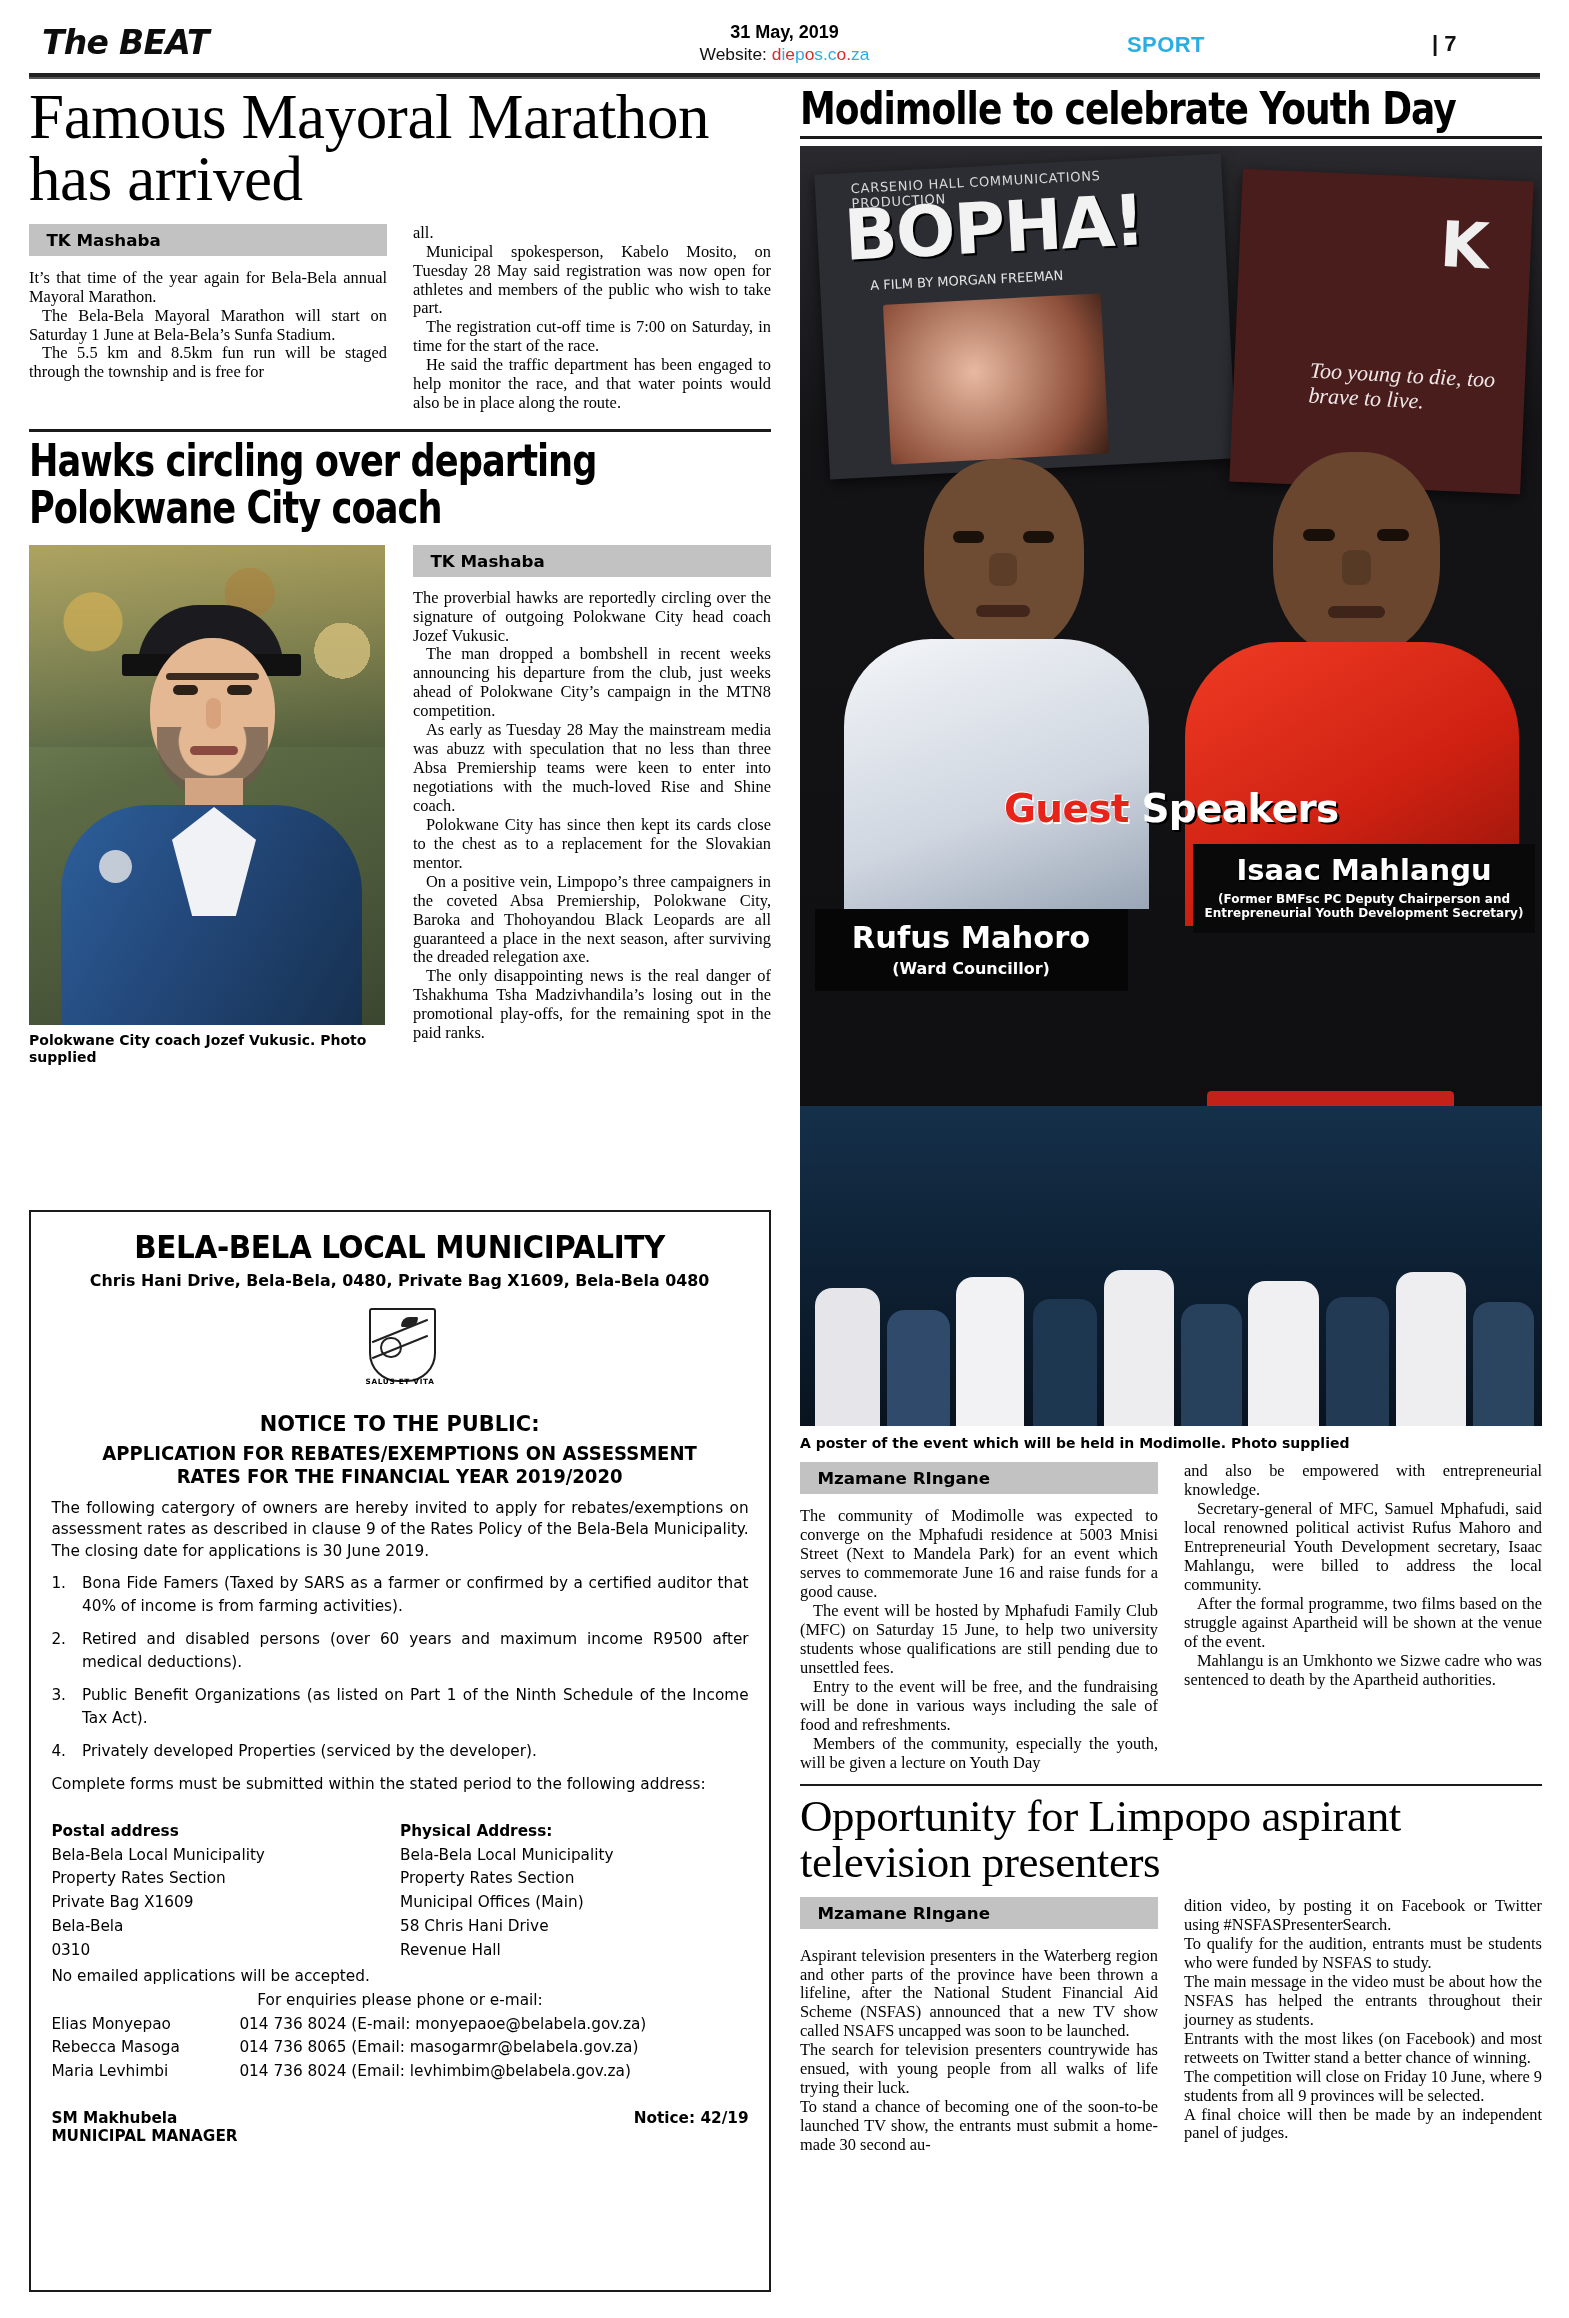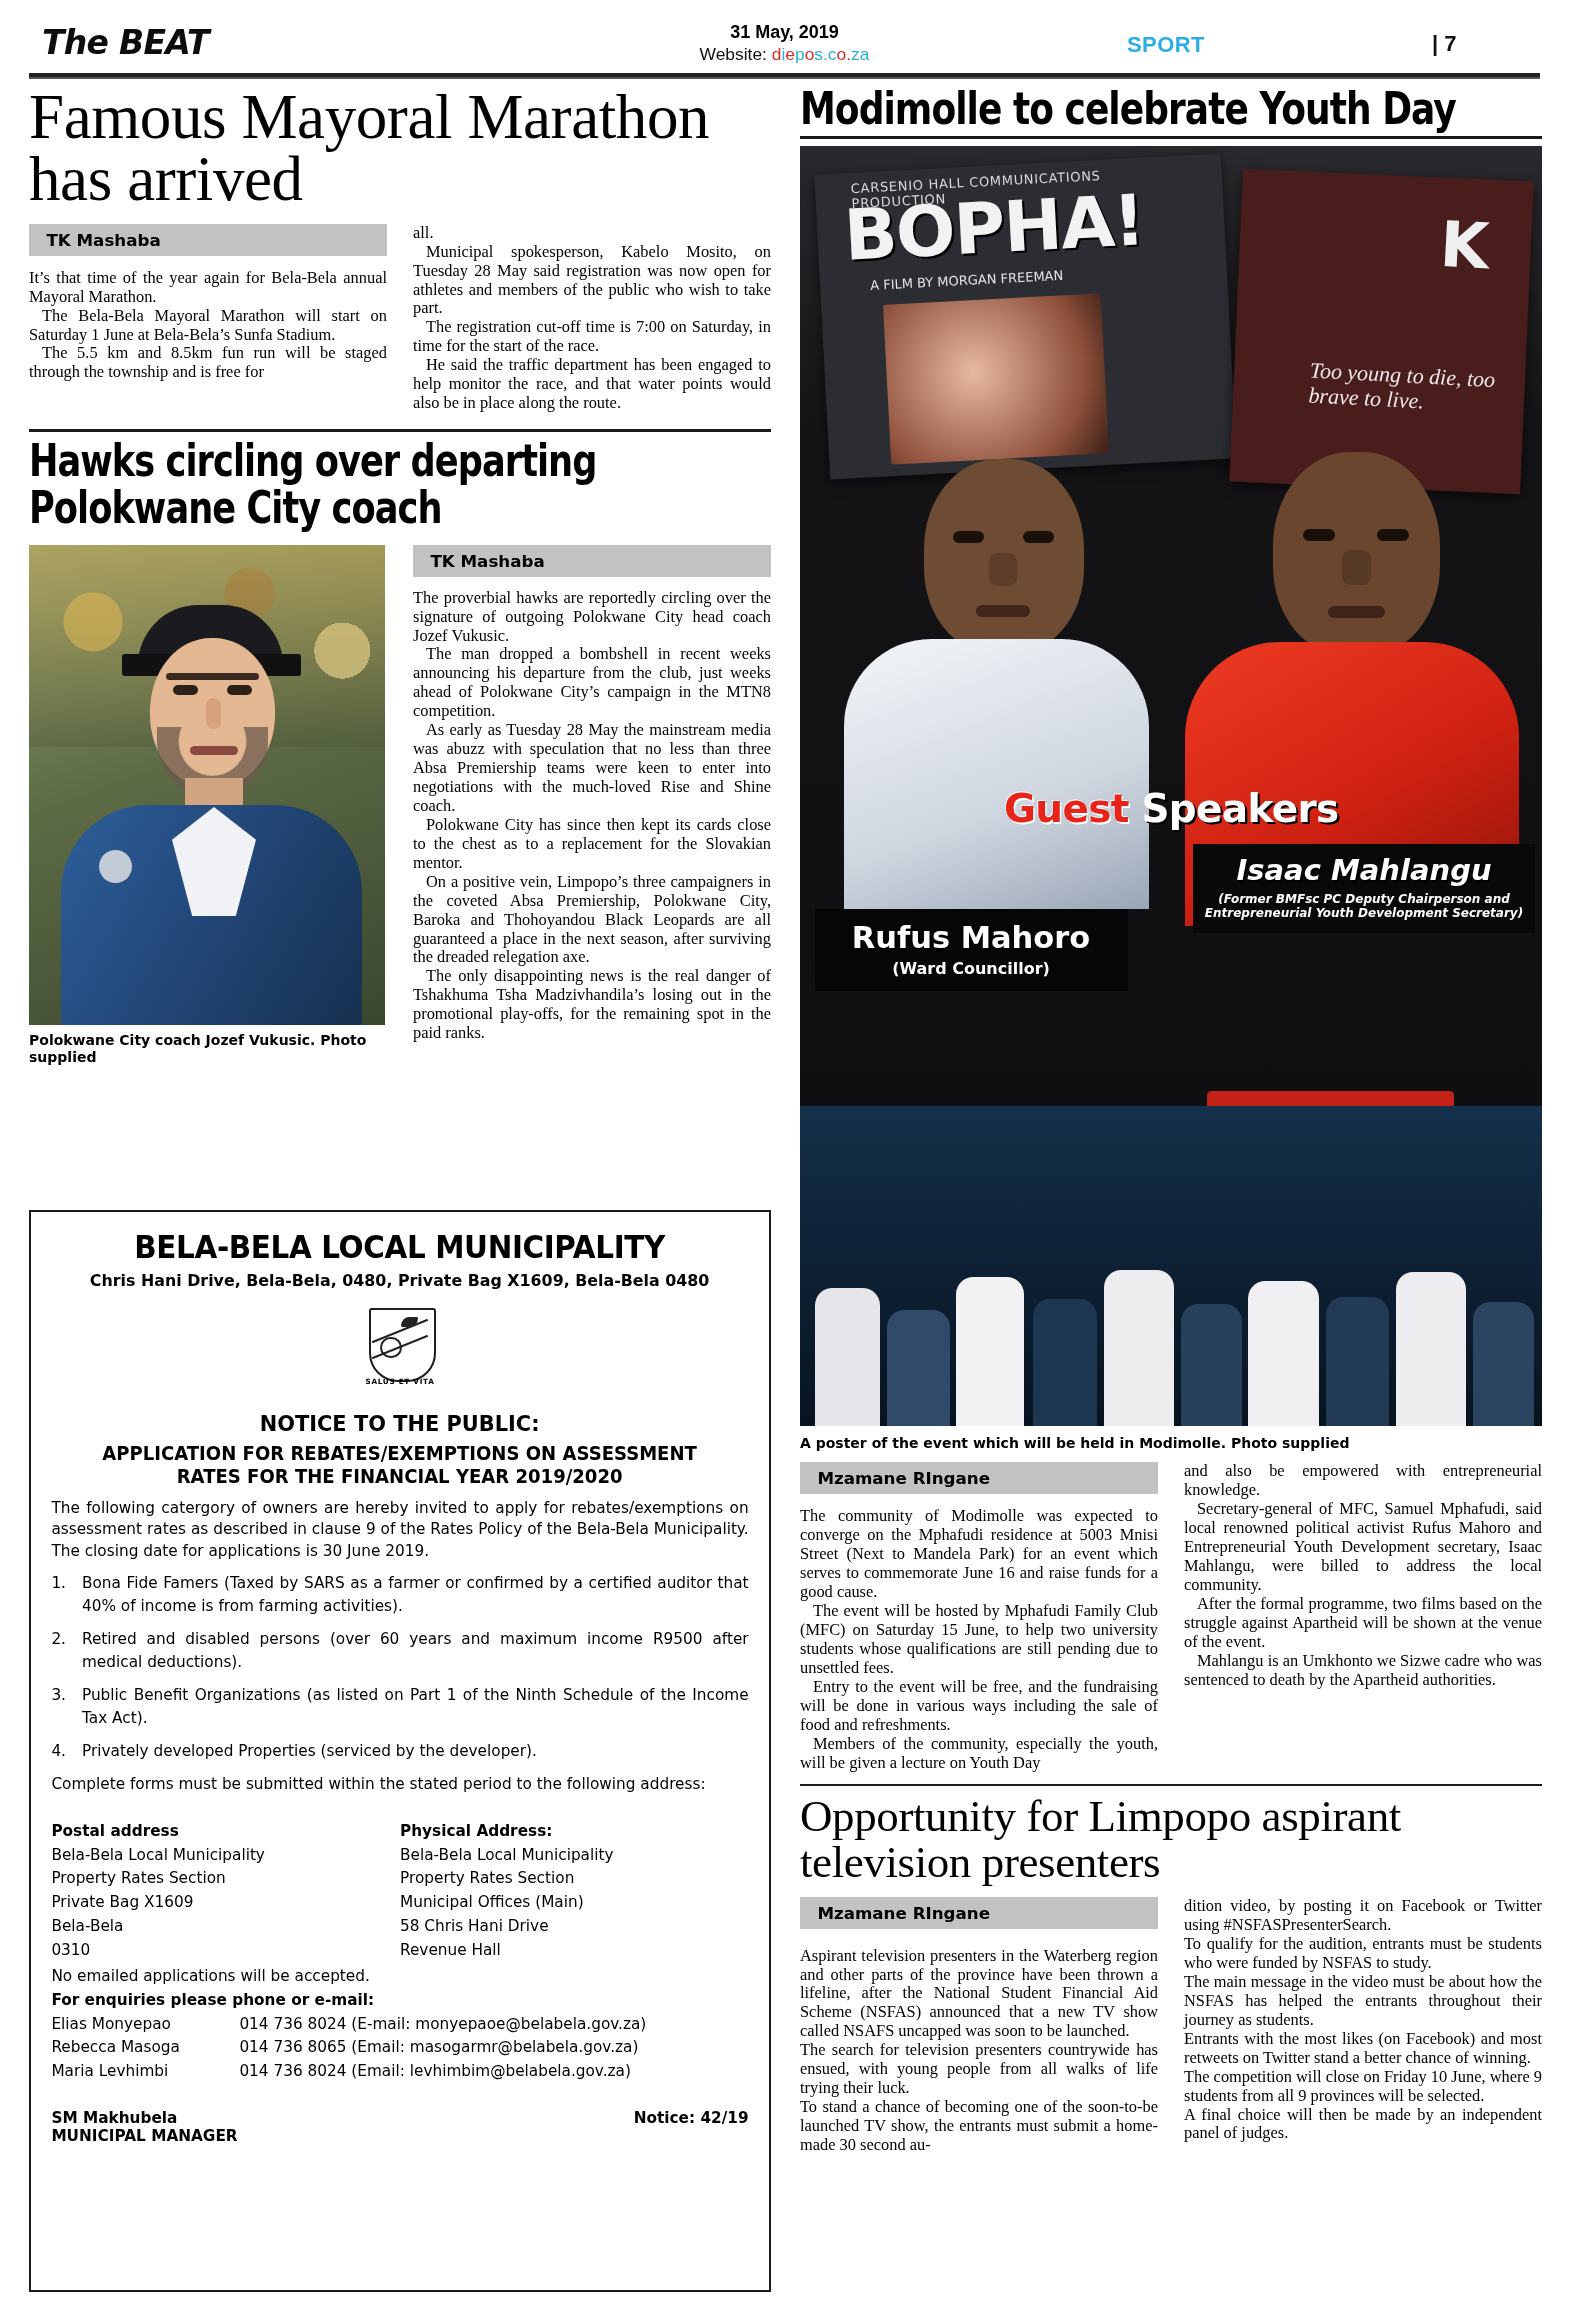--- a/index.html
+++ b/index.html
@@ -142,21 +142,21 @@
   .mR-eyeL{position:absolute;left:125px;top:92px;width:32px;height:11.6px;background:#180f09;border-radius:6.5px;}
   .mR-eyeR{position:absolute;left:199px;top:92px;width:32px;height:11.6px;background:#180f09;border-radius:6.5px;}
   .mR-nose{position:absolute;left:164px;top:113px;width:29px;height:35px;background:#573a26;border-radius:8.7px;}
   .mR-mouth{position:absolute;left:150px;top:169px;width:57px;height:11.6px;background:#3f241a;border-radius:7.3px;}
   .mR-body{position:absolute;left:7.3px;top:205px;width:334px;height:284px;
      background:linear-gradient(150deg,#ef3b24 0%,#cf2112 55%,#8c1409 100%);border-radius:95px 95px 0 0;}
   .po-guest{position:absolute;left:204px;top:640px;
      font-family:"DejaVu Sans",sans-serif;font-weight:bold;font-size:39px;letter-spacing:-0.7px;}
   .po-guest .g1{color:#e8241a;text-shadow:1.5px 1.5px 0 #fff,-0.7px -0.7px 0 #fff;}
   .po-guest .g2{color:#fff;text-shadow:2.2px 2.2px 0 #000;}
-  .po-nameblkR{position:absolute;left:393px;top:698px;width:342px;background:#090909;padding:8.7px 7.3px 13px;box-sizing:border-box;text-align:center;font-style:italic;}
+  .po-nameblkR{position:absolute;left:393px;top:698px;width:342px;background:#090909;padding:8.7px 7.3px 13px;box-sizing:border-box;text-align:center;}
   .po-nameR{font-family:"DejaVu Sans",sans-serif;font-weight:bold;font-size:29px;color:#fff;text-shadow:1.5px 1.5px 0 #000;}
   .po-roleR{font-family:"DejaVu Sans",sans-serif;font-weight:bold;font-size:12px;color:#fff;line-height:1.2;margin-top:4.4px;}
   .po-nameblkL{position:absolute;left:14.5px;top:763px;width:313px;background:#060606;padding:10.2px 7.3px 13px;box-sizing:border-box;text-align:center;}
   .po-nameL{font-family:"DejaVu Sans",sans-serif;font-weight:bold;font-size:30.5px;color:#fff;text-shadow:1.5px 1.5px 0 #000;}
   .po-roleL{font-family:"DejaVu Sans",sans-serif;font-weight:bold;font-size:16px;color:#fff;margin-top:4.4px;}
   .po-crowd{position:absolute;left:0;bottom:0;width:100%;height:320px;
      background:linear-gradient(180deg,#15304a 0%,#0e2236 45%,#08131f 100%);overflow:hidden;}
   .cperson{position:absolute;bottom:0;border-radius:17.4px 17.4px 0 0;}
   .po-red{position:absolute;left:407px;top:945px;width:247px;height:124px;background:#d8241a;border-radius:4.4px;opacity:.9;}
 
@@ -339,21 +339,21 @@
           <div>Bela-Bela Local Municipality</div>
           <div>Property Rates Section</div>
           <div>Municipal Offices (Main)</div>
           <div>58 Chris Hani Drive</div>
           <div>Revenue Hall</div>
         </div>
       </div>
 
       <div class="nt-contacts">
         <div>No emailed applications will be accepted.</div>
-        <div style="font-weight:bold;">For enquiries please phone or e-mail:</div>
+        <div style="font-weight:normal;text-align:center;">For enquiries please phone or e-mail:</div>
         <div class="ct-row">
           <span class="ct-name">Elias Monyepao</span>
             <span>014 736 8024 (E-mail: monyepaoe@belabela.gov.za)</span>
           </div>
         <div class="ct-row">
           <span class="ct-name">Rebecca Masoga</span>
             <span>014 736 8065 (Email: masogarmr@belabela.gov.za)</span>
           </div>
         <div class="ct-row">
           <span class="ct-name">Maria Levhimbi</span>

